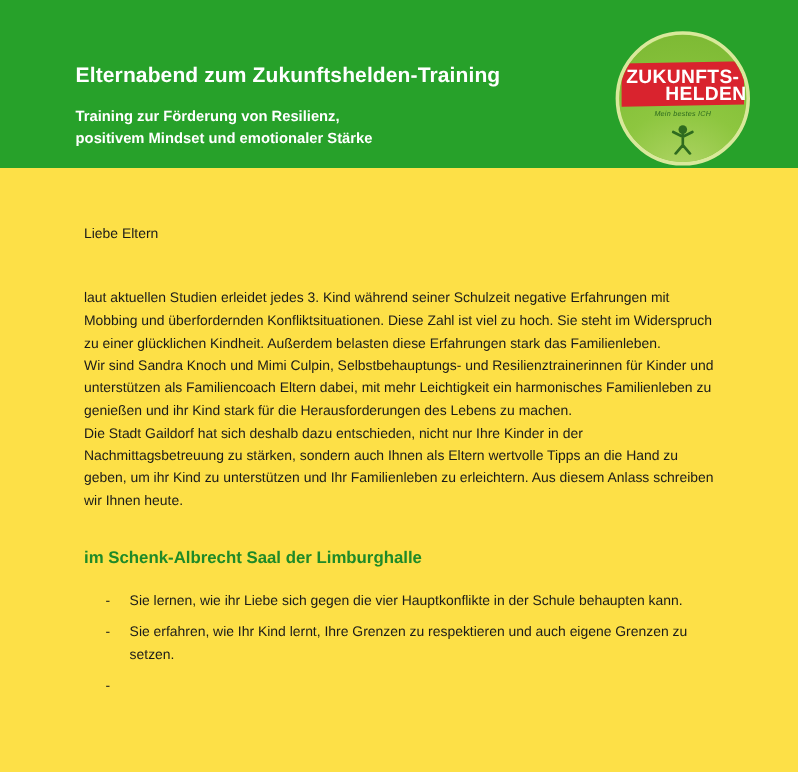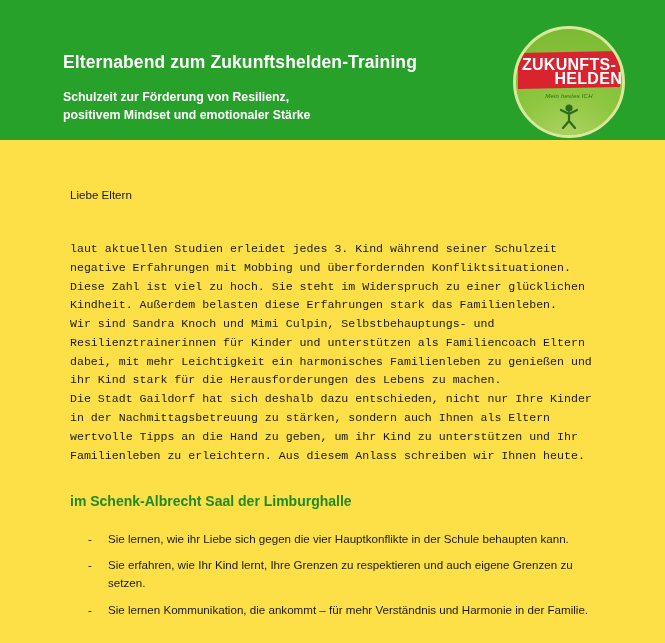--- a/index.html
+++ b/index.html
@@ -120,21 +120,20 @@
     margin-top: 46px;
     font-size: 11.6px;
     line-height: 1.55;
   }
   .para-block {
     margin-top: 36px;
     font-size: 11.6px;
     line-height: 1.62;
     color: #1a1a1a;
     text-align: left;
-    font-family: Liberation Mono, monospace;
   }
   .para-block p {
     margin: 0;
   }
   .invite {
     margin-top: 26px;
     color: #1f8a28;
     font-weight: bold;
     font-size: 14px;
     line-height: 1.45;
@@ -160,21 +159,21 @@
   }
 </style>
 </head>
 <body>
 
 <div class="page">
 
   <div class="header-band">
     <div class="header-text">
       <h1 class="header-title">Elternabend zum Zukunftshelden-Training</h1>
-      <p class="header-sub">Schulzeit zur Förderung von Resilienz,</p>
+      <p class="header-sub">Training zur Förderung von Resilienz,</p>
       <p class="header-sub">positivem Mindset und emotionaler Stärke</p>
     </div>
 
     <div class="logo">
       <div class="logo-inner"></div>
       <div class="logo-band"></div>
       <div class="logo-word1">ZUKUNFTS-</div>
       <div class="logo-word2">HELDEN</div>
       <div class="logo-slogan">Mein bestes ICH</div>
       <svg class="logo-figure" viewBox="0 0 30 26">
@@ -202,18 +201,17 @@
       <li>
         <span class="dash">-</span>
         <span>Sie lernen, wie ihr Liebe sich gegen die vier Hauptkonflikte in der Schule behaupten kann.</span>
       </li>
       <li>
         <span class="dash">-</span>
         <span>Sie erfahren, wie Ihr Kind lernt, Ihre Grenzen zu respektieren und auch eigene Grenzen zu setzen.</span>
       </li>
       <li>
         <span class="dash">-</span>
-        <span>Sie lernen Kommunikation, die ankommt – für mehr Verständnis und Harmonie in der Familie.</span>
       </li>
     </ul>
 
   </div>
 </div>
 
 </body></html>

